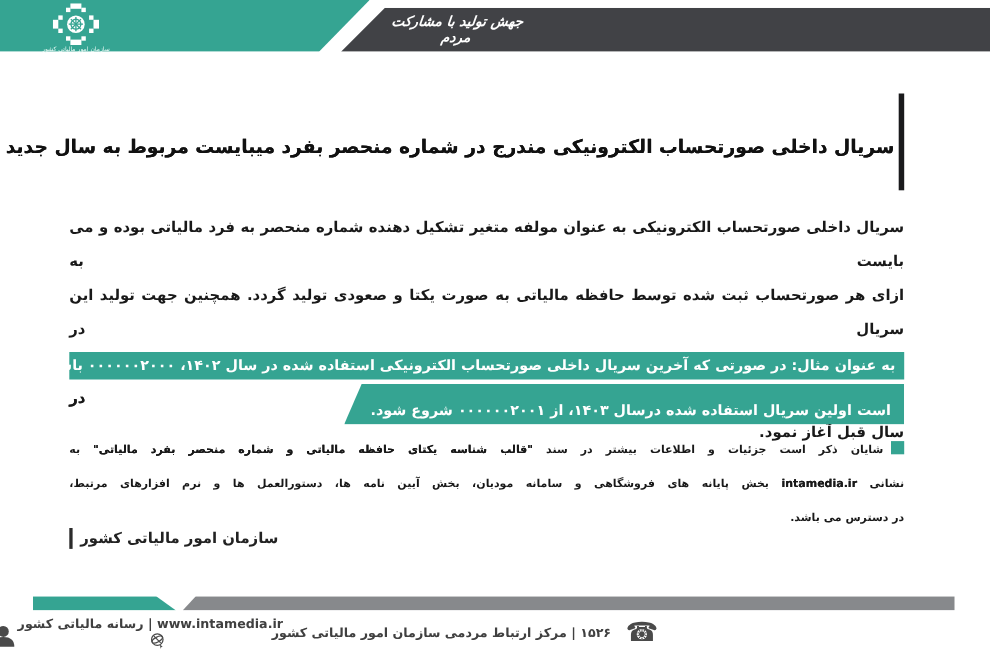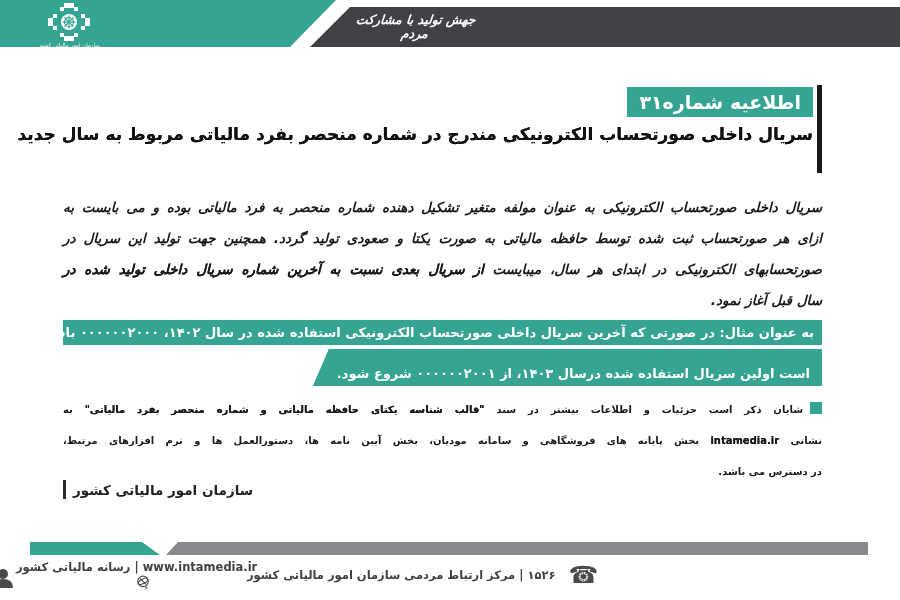--- a/index.html
+++ b/index.html
@@ -17,21 +17,21 @@
   .slogan span{font-family:"DejaVu Serif",serif;font-style:italic;font-weight:bold;color:#ffffff;
                font-size:12.5px;line-height:1.15;text-align:center;direction:rtl;transform:skewX(-6deg);}
   
   .vbar{position:absolute;left:817px;top:85px;width:5px;height:88px;background:#1a1a1c;}
   .badge{position:absolute;right:87px;top:87px;height:30px;background:#35a492;color:#fff;
          display:flex;align-items:center;padding:0 12px;font-size:19px;font-weight:800;direction:rtl;}
   .headline{position:absolute;right:87px;top:124px;font-size:17px;font-weight:800;color:#111;
             direction:rtl;white-space:nowrap;text-shadow:0 0 .4px #111;}
   
   .col{position:absolute;left:63px;width:759px;direction:rtl;}
-  .p1{top:192px;font-size:13.5px;line-height:31px;font-weight:700;font-style:italic;}
+  .p1{top:192px;font-size:13.5px;line-height:31px;font-weight:700;}
   .p2{top:394px;font-size:10px;line-height:31px;font-weight:700;}
   .jl{text-align:justify;text-align-last:justify;}
   .rl{text-align:right;}
   .xb{font-weight:900;text-shadow:0 0 .6px currentColor;}
   .hl{position:absolute;direction:rtl;background:#35a492;color:#ffffff;font-size:13px;font-weight:700;
       height:25px;line-height:25px;white-space:nowrap;}
   .hl1{left:63px;top:320px;width:743px;padding:0 8px;text-align:justify;text-align-last:justify;}
   .hl2{top:349px;right:78px;padding:12px 12px 0 24px;clip-path:polygon(16px 0,100% 0,100% 100%,0 100%);}
   .sq{display:inline-block;width:12px;height:12px;background:#35a492;vertical-align:-1px;margin-left:7px;}
   .sig{position:absolute;left:63px;top:480px;display:flex;align-items:center;}
@@ -86,22 +86,21 @@
         <line x1="21" y1="12.5" x2="21" y2="25.5"></line>
         <line x1="14.5" y1="19" x2="27.5" y2="19"></line>
         <line x1="16.4" y1="14.4" x2="25.6" y2="23.6"></line>
         <line x1="25.6" y1="14.4" x2="16.4" y2="23.6"></line>
       </g>
     </svg>
     <span class="logo-cap">سازمان امور مالیاتی کشور</span>
   </div>
 
   <div class="vbar"></div>
-  <div class="badge">اطلاعیه شماره۳۱</div>
-  <div class="headline">سریال داخلی صورتحساب الکترونیکی مندرج در شماره منحصر بفرد مالیاتی مربوط به سال جدید</div>
+  <div class="headline">سریال داخلی صورتحساب الکترونیکی مندرج در شماره منحصر بفرد میبایست مربوط به سال جدید</div>
 
   <div class="col p1">
     <div class="jl"><span>سریال داخلی صورتحساب الکترونیکی به عنوان مولفه متغیر تشکیل دهنده شماره منحصر به فرد مالیاتی بوده و می بایست به</span></div>
     <div class="jl"><span>ازای هر صورتحساب ثبت شده توسط حافظه مالیاتی به صورت یکتا و صعودی تولید گردد. همچنین جهت تولید این سریال در</span></div>
     <div class="jl"><span>صورتحسابهای الکترونیکی در ابتدای هر سال، میبایست </span><span class="xb">از سریال بعدی نسبت به آخرین شماره سریال داخلی تولید شده در</span></div>
     <div class="rl"><span>سال قبل آغاز نمود.</span></div>
   </div>
 
   <div class="hl hl1">به عنوان مثال: در صورتی که آخرین سریال داخلی صورتحساب الکترونیکی استفاده شده در سال ۱۴۰۲، ۰۰۰۰۰۰۲۰۰۰ باشد، ضروری</div>
   <div class="hl hl2">است اولین سریال استفاده شده درسال ۱۴۰۳، از ۰۰۰۰۰۰۲۰۰۱ شروع شود.</div>

